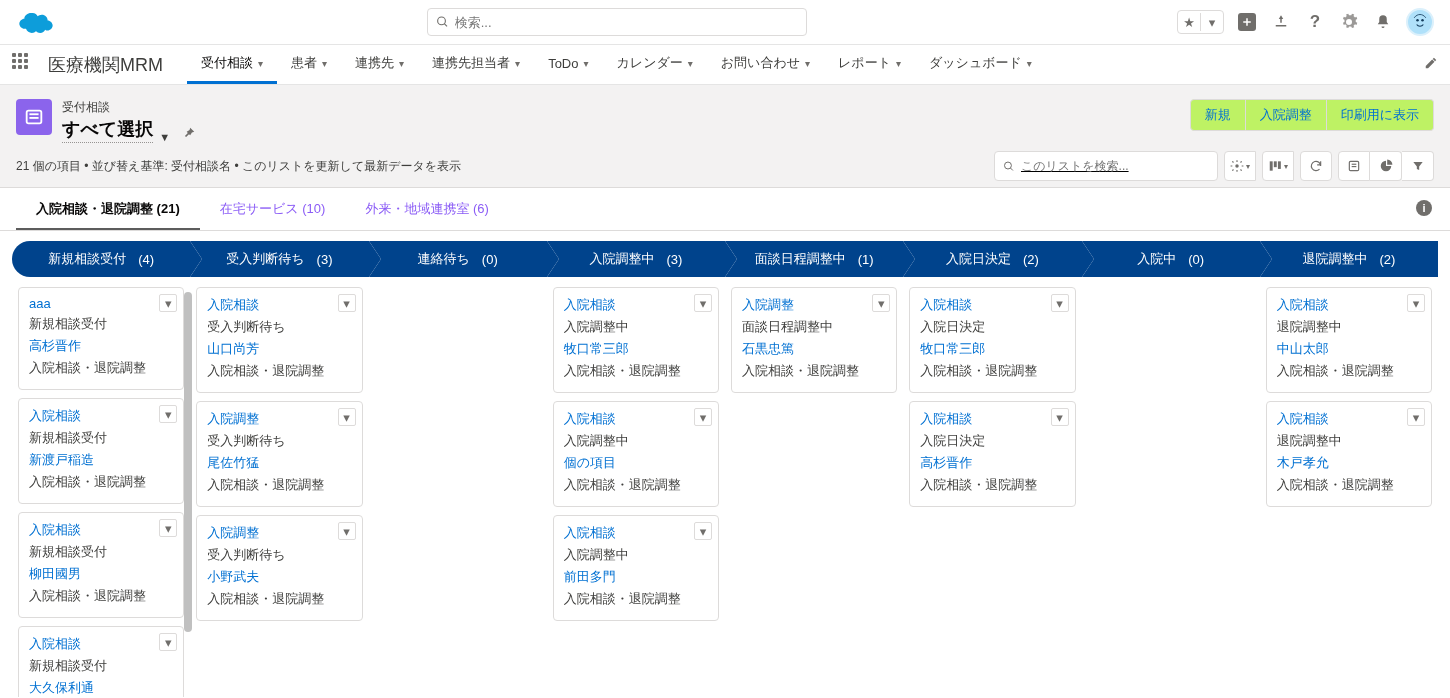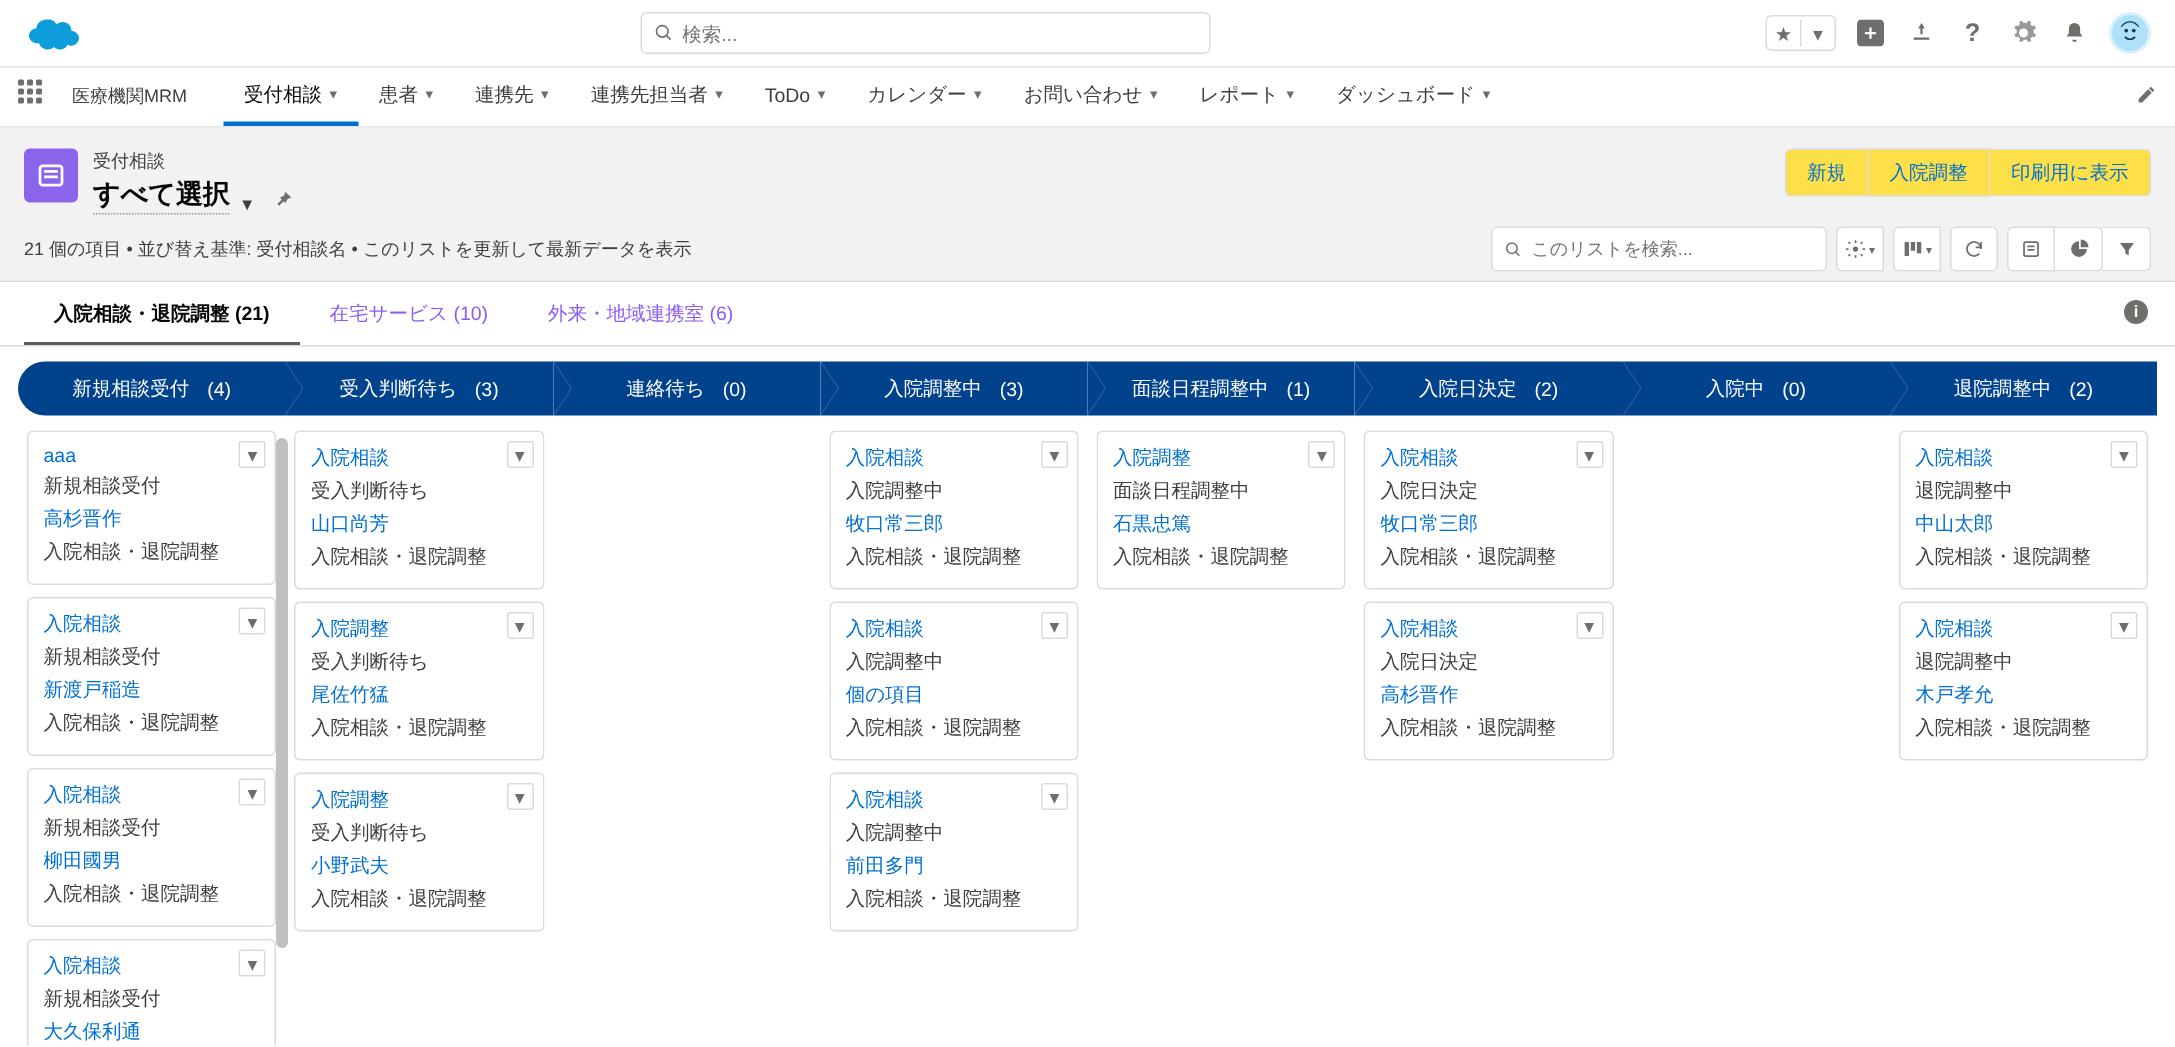--- a/index.html
+++ b/index.html
@@ -14,46 +14,46 @@
 .header-icons { display: flex; align-items: center; gap: 12px; }
 .hi-btn { width: 22px; height: 22px; display: flex; align-items: center; justify-content: center; color: #706e6b; cursor: pointer; }
 .fav-group { display: flex; align-items: center; border: 1px solid #dddbda; border-radius: 4px; height: 24px; }
 .fav-group .hi-btn { width: 22px; }
 .fav-group .sep { width: 1px; height: 18px; background: #dddbda; }
 .avatar { width: 28px; height: 28px; border-radius: 50%; background: #b0e1fa; border: 2px solid #dbf0fb; display: flex; align-items: center; justify-content: center; }
 
 .app-nav { height: 40px; display: flex; align-items: center; padding: 0 12px; border-bottom: 1px solid #e5e5e5; position: relative; }
 .app-launcher { width: 24px; height: 24px; display: grid; grid-template-columns: repeat(3,4px); grid-template-rows: repeat(3,4px); gap: 2px; margin-right: 12px; cursor: pointer; }
 .app-launcher span { background: #706e6b; border-radius: 1px; }
-.app-name { font-size: 12px; font-weight: 400; margin-right: 24px; }
+.app-name { font-size: 18px; font-weight: 400; margin-right: 24px; }
 .nav-tabs { display: flex; height: 100%; }
 .nav-tab { display: flex; align-items: center; padding: 0 14px; font-size: 13px; color: #3e3e3c; cursor: pointer; border-bottom: 3px solid transparent; gap: 5px; }
 .nav-tab.active { border-bottom-color: #0070d2; color: #080707; }
 .chev { font-size: 10px; color: #706e6b; }
 .edit-pencil { position: absolute; right: 12px; color: #706e6b; cursor: pointer; }
 
 .page-header { background: #f3f2f2; padding: 14px 16px 6px; border-bottom: 1px solid #dddbda; }
 .ph-top { display: flex; align-items: flex-start; }
 .list-icon { width: 36px; height: 36px; background: #8b64ec; border-radius: 4px; display: flex; align-items: center; justify-content: center; margin-right: 10px; }
 .list-icon svg { width: 22px; height: 22px; fill: #fff; }
 .ph-label { font-size: 12px; color: #3e3e3c; margin-bottom: 1px; }
 .ph-title-row { display: flex; align-items: flex-end; gap: 6px; }
 .ph-title { font-size: 18px; font-weight: 700; color: #080707; border-bottom: 1px dotted #969492; padding-bottom: 1px; }
 .pin { margin-left: 6px; color: #706e6b; cursor: pointer; }
 .ph-actions { margin-left: auto; display: flex; gap: 0; }
-.btn { height: 32px; padding: 12px 14px; border: 1px solid #dddbda; background: #fde047; font-size: 13px; color: #0070d2; display: flex; align-items: center; cursor: pointer; }
+.btn { height: 32px; padding: 12px 14px; border: 1px solid #dddbda; background: #bef264; font-size: 13px; color: #0070d2; display: flex; align-items: center; cursor: pointer; }
 .btn + .btn { border-left: none; }
 .btn:first-child { border-radius: 4px 0 0 4px; }
 .btn:last-child { border-radius: 0 4px 4px 0; }
 .ph-sub-row { display: flex; align-items: center; margin-top: 8px; }
 .ph-meta { font-size: 12px; color: #3e3e3c; }
 .ph-controls { margin-left: auto; display: flex; align-items: center; gap: 6px; }
 .list-search { width: 224px; height: 30px; border: 1px solid #dddbda; border-radius: 4px; display: flex; align-items: center; padding: 0 8px; background: #fff; }
 .list-search svg { width: 13px; height: 13px; margin-right: 6px; color: #706e6b; }
-.list-search input { border: none; outline: none; width: 100%; font-size: 12px; }
+.list-search input { border: none; outline: none; width: 100%; font-size: 12px; text-decoration: underline; }
 .icon-btn-group { display: flex; }
 .icon-btn { width: 32px; height: 30px; border: 1px solid #dddbda; background: #fff; display: flex; align-items: center; justify-content: center; color: #706e6b; cursor: pointer; border-radius: 4px; }
 .icon-btn + .icon-btn { border-left: none; border-radius: 0 4px 4px 0; }
 .icon-btn-group .icon-btn:first-child { border-radius: 4px 0 0 4px; }
 .icon-btn:only-child { border-radius: 4px; }
 
 .kanban-tabs { display: flex; padding: 0 16px; border-bottom: 1px solid #dddbda; position: relative; }
 .kb-tab { padding: 12px 20px 10px; font-size: 13px; color: #8b5cf6; cursor: pointer; border-bottom: 2px solid transparent; }
 .kb-tab.active { font-weight: 700; color: #080707; border-bottom-color: #5c5c5c; }
 .info-icon { position: absolute; right: 18px; top: 12px; width: 16px; height: 16px; border-radius: 50%; background: #706e6b; color: #fff; display: flex; align-items: center; justify-content: center; font-size: 11px; font-weight: 700; cursor: pointer; }

